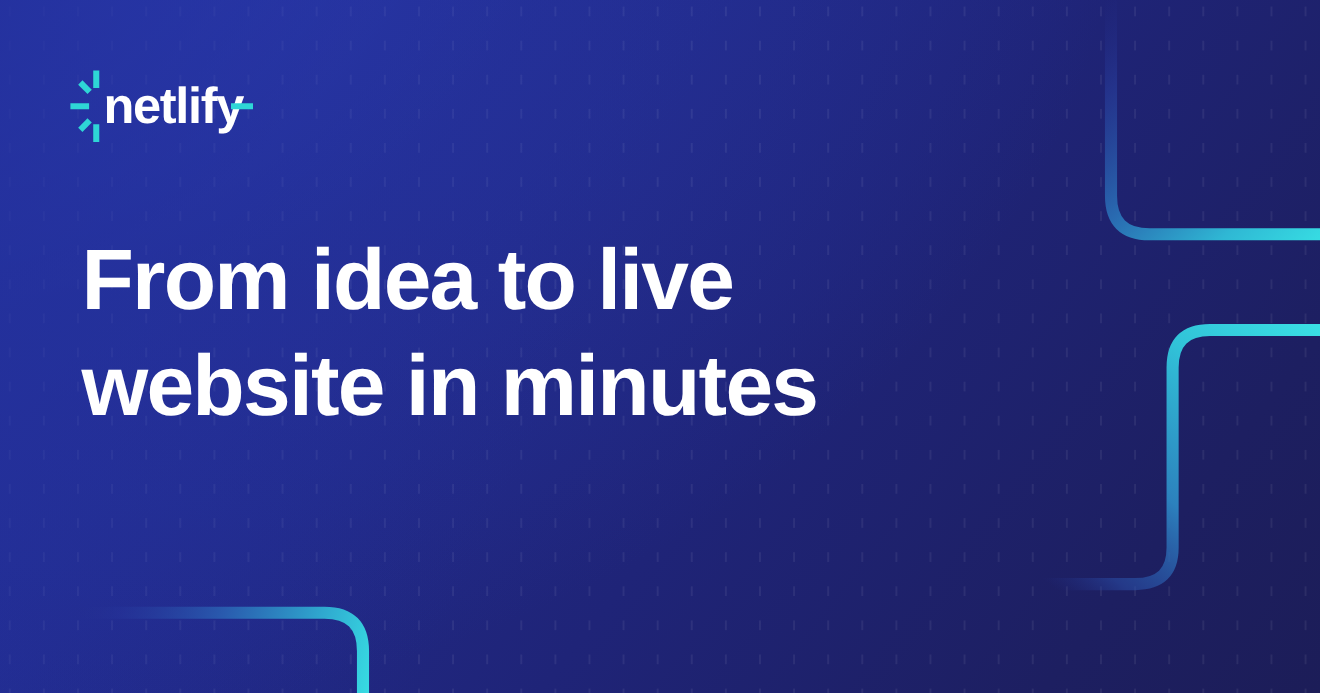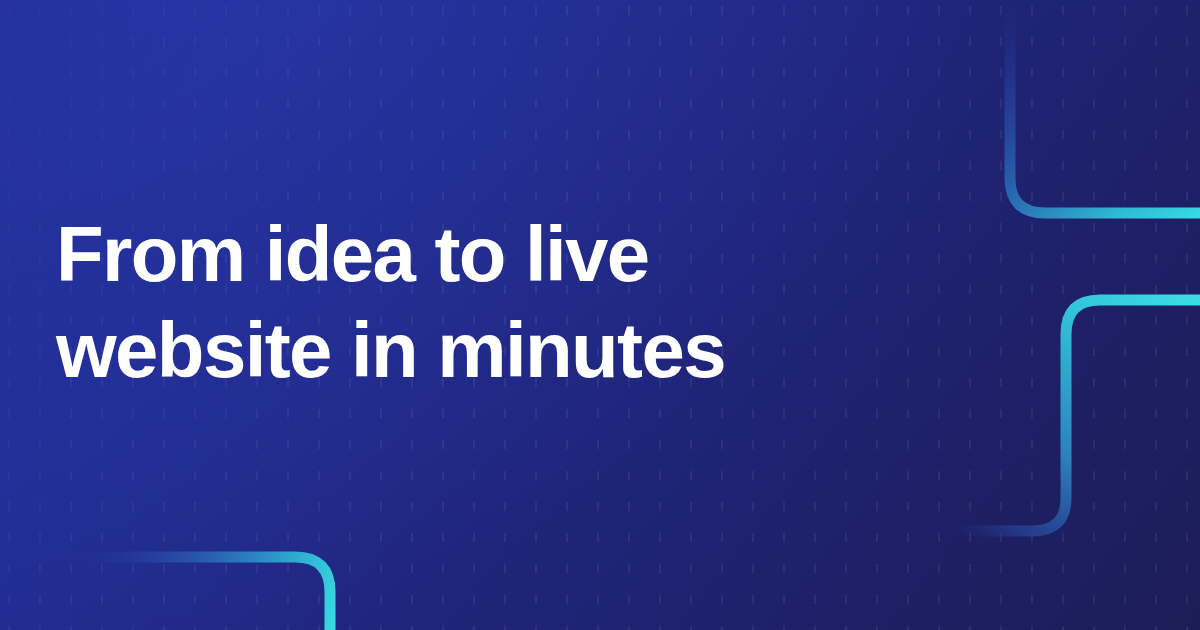--- a/index.html
+++ b/index.html
@@ -66,21 +66,21 @@
   .logo-wrap {
     position:absolute;
     left:62px; top:62px;
     width:170px; height:70px;
   }
   .logo-wrap svg { display:block; width:170px; height:70px; }
 
   
   .headline {
     position:absolute;
-    left:56px; top:206px;
+    left:74px; top:206px;
     width:760px;
     color:#ffffff;
     font-family:"Liberation Sans", sans-serif;
     font-size:78px;
     font-weight:700;
     line-height:96px;
     letter-spacing:-1.6px;
     white-space:pre-line;
   }
 </style>
@@ -119,17 +119,33 @@
       </defs>
 
       <path d="M1010 -20 L1010 178 Q1010 213 1045 213 L1210 213" fill="none" stroke="url(#gradTR)" stroke-width="11" stroke-linecap="butt"></path>
 
       <path d="M1210 300 L1100 300 Q1066 300 1066 334 L1066 498 Q1066 531 1032 531 L880 531" fill="none" stroke="url(#gradMR)" stroke-width="11" stroke-linecap="butt"></path>
 
       <path d="M40 557 L295 557 Q330 557 330 592 L330 650" fill="none" stroke="url(#gradBL)" stroke-width="11" stroke-linecap="butt"></path>
     </svg>
   </div>
 
+  <div class="logo-wrap">
+    <svg viewBox="0 0 170 70" xmlns="http://www.w3.org/2000/svg">
+
+      <g stroke="#2ed6d6" stroke-width="5.5" stroke-linecap="butt" fill="none">
+        <line x1="25.5" y1="2" x2="25.5" y2="18"></line>
+        <line x1="11" y1="13" x2="19.5" y2="21.5"></line>
+        <line x1="2" y1="34.5" x2="19" y2="34.5"></line>
+        <line x1="11" y1="56" x2="19.5" y2="47.5"></line>
+        <line x1="25.5" y1="51" x2="25.5" y2="67"></line>
+      </g>
+
+      <text x="32" y="50" font-family="'Liberation Sans', sans-serif" font-size="46" font-weight="700" fill="#ffffff" letter-spacing="-1.2">netlify</text>
+
+      <line x1="148" y1="34.5" x2="168" y2="34.5" stroke="#2ed6d6" stroke-width="5.5"></line>
+    </svg>
+  </div>
 
   <h1 class="headline">From idea to live
 website in minutes</h1>
 
 </div>
 
 </body></html>

